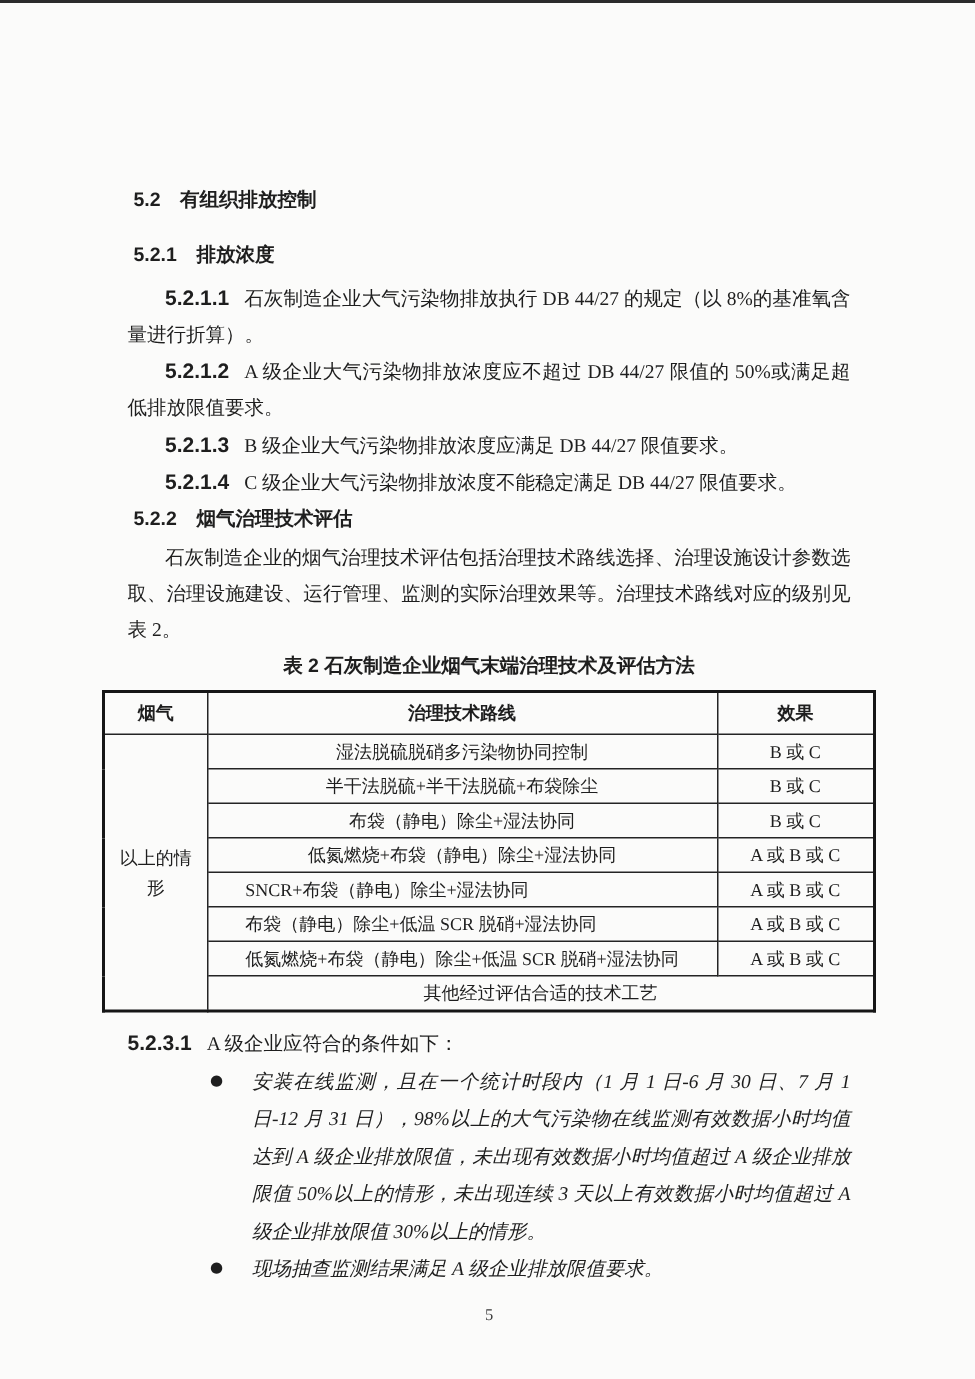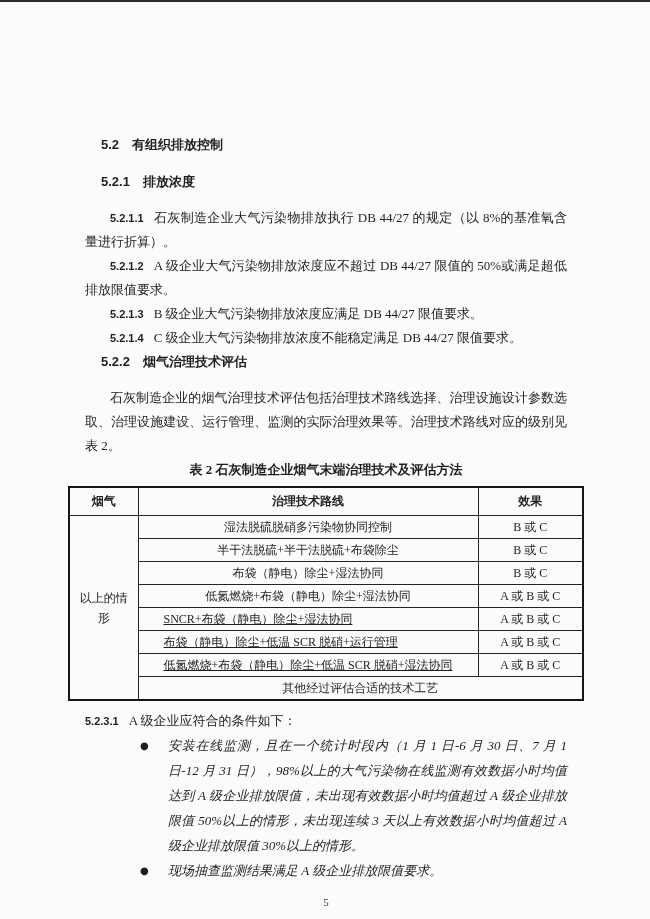--- a/index.html
+++ b/index.html
@@ -11,46 +11,46 @@
     position:relative;
     overflow:hidden;
   }
   .scan-line { position:absolute; top:0; left:0; width:650px; height:2px; background:#2b2b2b; }
 
   .content { padding:121px 83px 0 85px; }
 
   .h-sec {
     font-family:"Liberation Sans","DejaVu Sans",sans-serif;
     font-weight:bold; font-size:13px; line-height:16px;
-    margin:16px;
+    margin:4px;
   }
   .h-sec .hnum { margin-right:13px; }
   .h-521 { margin-top:21px; }
   .h-522 { margin-top:4px; }
   .h-523 { margin-top:16px; }
 
   .para {
     font-size:13px; line-height:24px;
     text-indent:25px;
     margin:0; text-align:justify;
   }
   .para.first { margin-top:8px; }
   .para.noindent { text-indent:0; }
   .pnum {
     font-family:"Liberation Sans","DejaVu Sans",sans-serif;
-    font-weight:bold; font-size:11px;
+    font-weight:bold; font-size:14px;
     margin-right:10px;
   }
   .p-522 { margin-top:6px; }
   .p-5231 { margin-top:8px; }
 
   .table-caption {
     margin-top:4px;
     text-align:center;
-    font-family:Liberation Serif, serif;
+    font-family:Liberation Sans, sans-serif;
     font-weight:bold; font-size:13px; line-height:16px;
   }
 
   table.treatment {
     border-collapse:collapse;
     margin:8px 0 0 -17px;   
     width:514px;
     table-layout:fixed;
     border:2px solid #161616;
   }
@@ -62,21 +62,21 @@
     overflow:hidden;
   }
   table.treatment th {
     font-family:Liberation Sans, sans-serif;
     font-weight:bold; height:27px;
   }
   table.treatment td { height:22px; line-height:20px; }
   col.c1 { width:69px; }
   col.c2 { width:340px; }
   col.c3 { width:105px; }
-  td.route.left { text-align:left; padding-left:25px;text-decoration:underline; }
+  td.route.left { text-align:left; padding-left:25px; }
   td.group { line-height:21px; padding:0 6px; }
 
   ul.bullets { list-style:none; margin:0; padding:0; }
   ul.bullets li {
     display:flex;
     padding-left:55px;
     font-size:13px; line-height:25px;
     text-align:justify;
   }
   .bullet-marker {
@@ -147,21 +147,21 @@
       </tr>
       <tr>
         <td class="route">低氮燃烧+布袋（静电）除尘+湿法协同</td>
         <td>A 或 B 或 C</td>
       </tr>
       <tr>
         <td class="route left">SNCR+布袋（静电）除尘+湿法协同</td>
         <td>A 或 B 或 C</td>
       </tr>
       <tr>
-        <td class="route left">布袋（静电）除尘+低温 SCR 脱硝+运行管理</td>
+        <td class="route left">布袋（静电）除尘+低温 SCR 脱硝+湿法协同</td>
         <td>A 或 B 或 C</td>
       </tr>
       <tr>
         <td class="route left">低氮燃烧+布袋（静电）除尘+低温 SCR 脱硝+湿法协同</td>
         <td>A 或 B 或 C</td>
       </tr>
       <tr>
         <td colspan="2">其他经过评估合适的技术工艺</td>
       </tr>
     </tbody>

